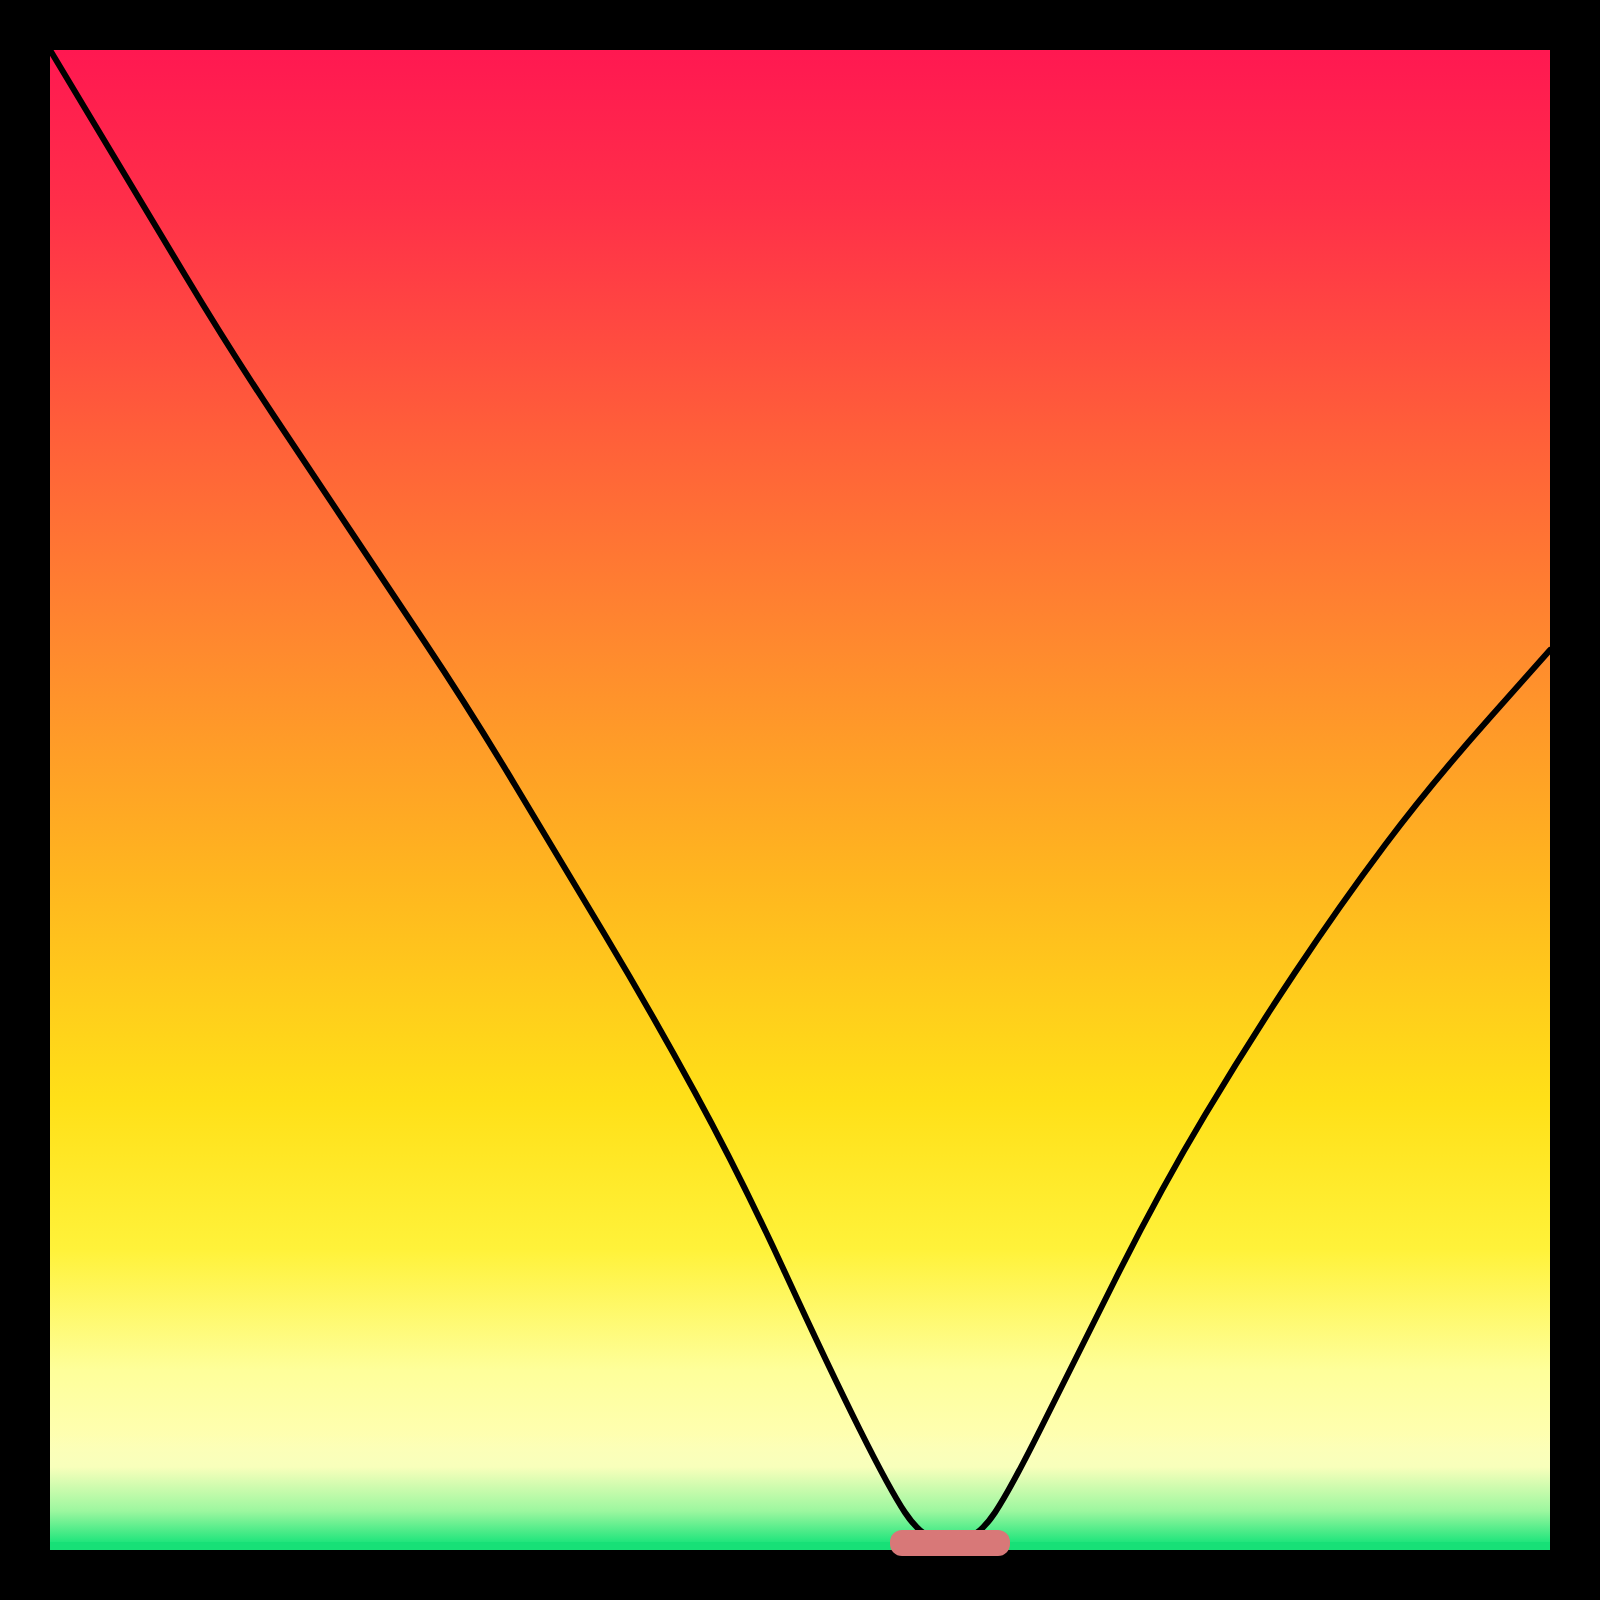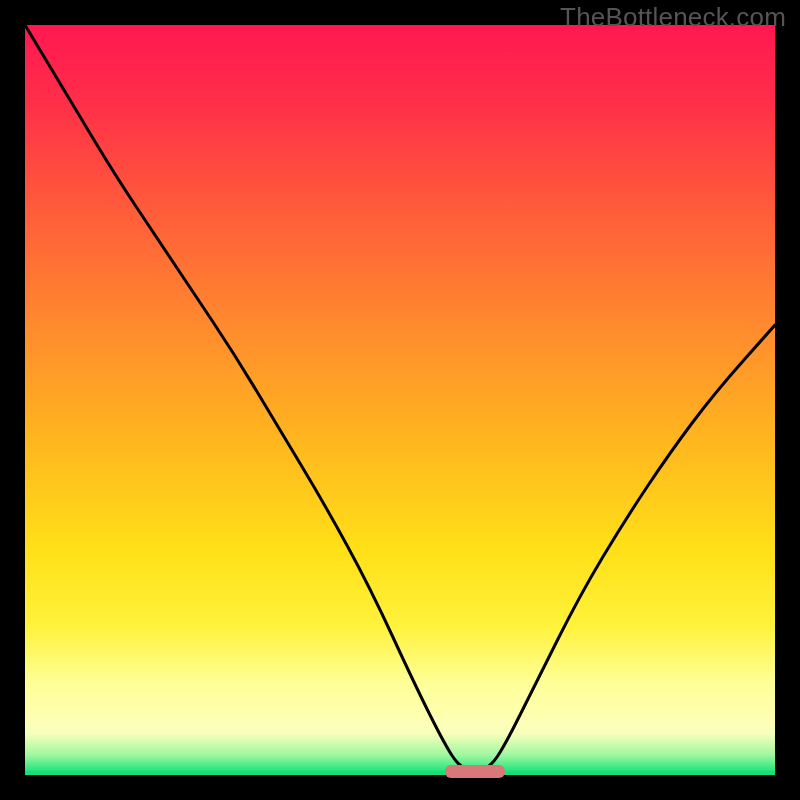--- a/index.html
+++ b/index.html
@@ -59,21 +59,20 @@
     left: 0;
     right: 0;
     height: 4px;
     background: #17e077;
   }
 </style>
 </head>
 <body>
 <div class="outer">
 
-  <div class="watermark">TheBottleneck.com</div>
 
   <div class="plot-area">
     <svg class="gradient-bg" viewBox="0 0 750 750" preserveAspectRatio="none">
       <defs>
         <linearGradient id="heat" x1="0" y1="0" x2="0" y2="1">
           <stop offset="0%" stop-color="#ff1851"></stop>
           <stop offset="10%" stop-color="#ff2e49"></stop>
           <stop offset="25%" stop-color="#ff5d3a"></stop>
           <stop offset="40%" stop-color="#ff8a2e"></stop>
           <stop offset="55%" stop-color="#ffb51f"></stop>

